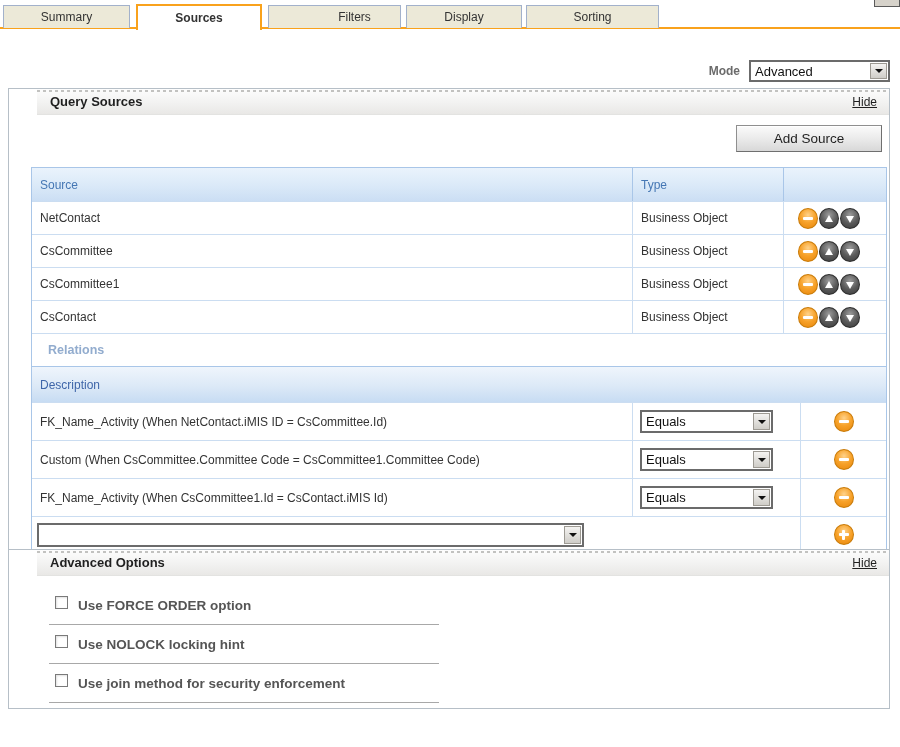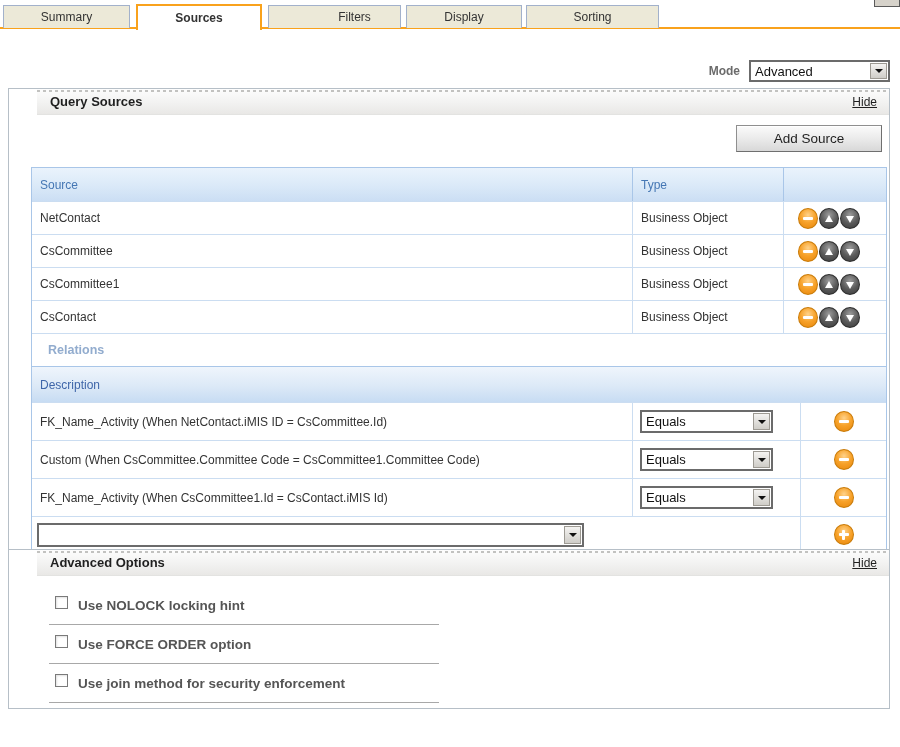--- a/index.html
+++ b/index.html
@@ -298,25 +298,25 @@
   </div>
 
   <div class="panel panel-ao">
     <div class="panel-header">
       <span class="panel-title">Advanced Options</span>
       <a class="hide-link">Hide</a>
     </div>
     <div class="ao-body">
       <div class="opt-row">
         <input type="checkbox" class="opt-check" style="">
-        <span class="opt-label">Use NOLOCK locking hint</span>
+        <span class="opt-label">Use FORCE ORDER option</span>
       </div>
       <div class="opt-row">
         <input type="checkbox" class="opt-check" style="">
-        <span class="opt-label">Use FORCE ORDER option</span>
+        <span class="opt-label">Use NOLOCK locking hint</span>
       </div>
       <div class="opt-row">
         <input type="checkbox" class="opt-check" style="">
         <span class="opt-label">Use join method for security enforcement</span>
       </div>
     </div>
   </div>
 
 </div>
 

